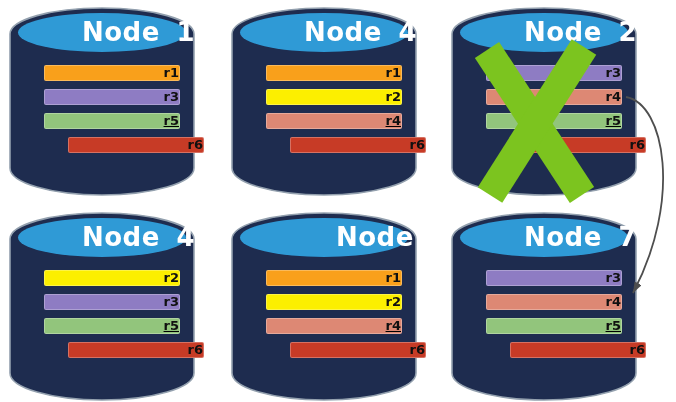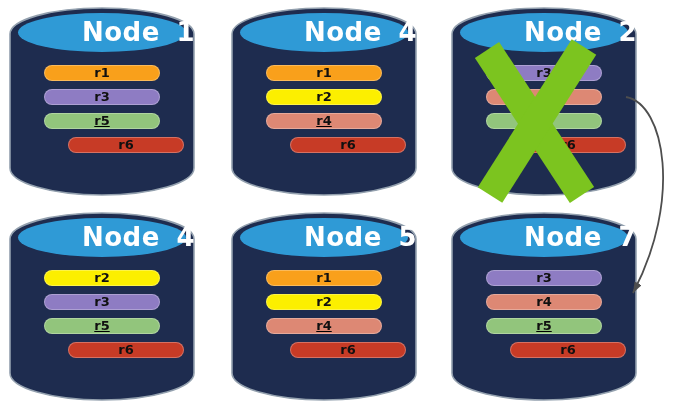--- a/index.html
+++ b/index.html
@@ -10,23 +10,23 @@
   .node{position:absolute;width:186px;height:190px;}
   .cyl{position:absolute;left:0;top:0;overflow:visible;}
   .cyl-body{fill:var(--cylBody);stroke:var(--outline);stroke-width:1.6;}
   .cyl-top{fill:var(--cylTop);}
   .node-title{
     position:absolute;top:11px;left:0;width:100%;height:26px;line-height:26px;
     text-align:right;color:var(--titleText);font-size:26px;font-weight:700;
     word-spacing:7px;letter-spacing:0.5px;
   }
   .bar{
-    position:absolute;left:35px;width:116px;height:16px;box-sizing:border-box;
-    border-radius:8px;border:1px solid rgba(255,255,255,0.28);
-    text-align:center;z-index:2;
+    position:absolute;left:35px;width:136px;height:16px;box-sizing:border-box;
+    border-radius:2px;border:1px solid rgba(255,255,255,0.28);
+    text-align:right;z-index:2;
   }
   .bar span{
     display:block;line-height:14px;font-size:13px;font-weight:700;color:var(--barText);
   }
   .bar-0{top:57px;} .bar-1{top:81px;} .bar-2{top:105px;text-decoration:underline;} .bar-3{top:129px;margin-left:24px;}
   .overlay{position:absolute;overflow:visible;pointer-events:none;}
   #x-mark{left:470px;top:38px;z-index:5;}
   #arrow{left:0;top:0;z-index:6;}
   .x-stroke{stroke:var(--xMark);stroke-width:29;stroke-linecap:butt;}
   .arrow-path{fill:none;stroke:var(--arrow);stroke-width:1.8;}
@@ -110,21 +110,21 @@
         <span>r3</span>
       </div>
     <div class="bar bar-2" style="background-color: rgb(146, 197, 124);">
         <span>r5</span>
       </div>
     <div class="bar bar-3" style="background-color: rgb(199, 59, 38);">
         <span>r6</span>
       </div>
   </div>
 
-  <div class="node" style="left:231px;top:213px;">
+  <div class="node" style="left:231px;top:213px;padding-left:32px;">
     <svg class="cyl" width="186" height="190" viewBox="0 0 186 190">
       <path class="cyl-body" d="M1,26 L1,160 A92,27 0 0 0 185,160 L185,26 A92,26 0 0 0 1,26 Z"></path>
       <ellipse class="cyl-top" cx="93" cy="24.5" rx="84" ry="19.5"></ellipse>
     </svg>
     <div class="node-title">Node 5</div>
     <div class="bar bar-0" style="background-color: rgb(249, 160, 27);">
         <span>r1</span>
       </div>
     <div class="bar bar-1" style="background-color: rgb(252, 239, 0);">
         <span>r2</span>

